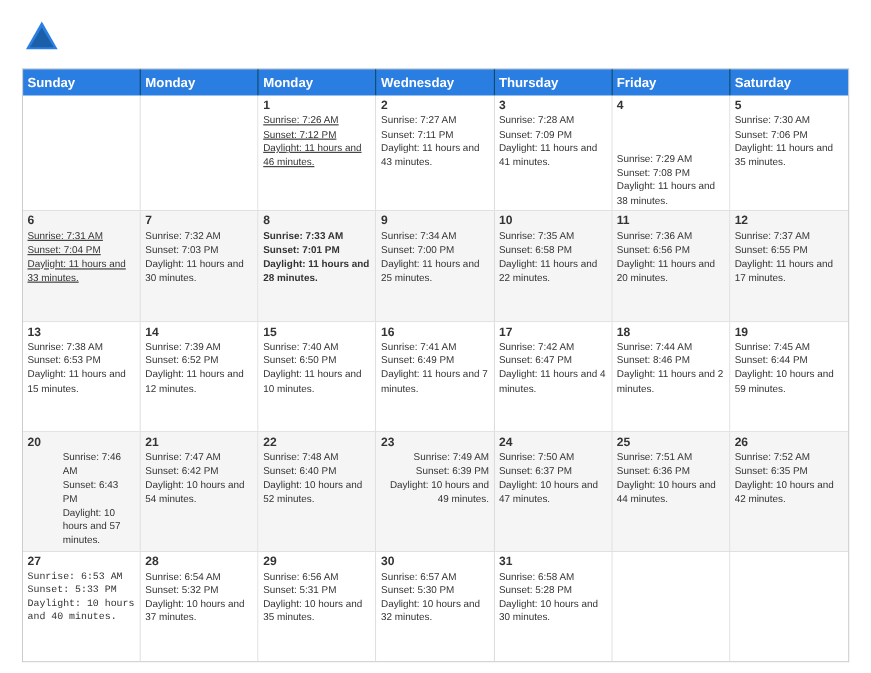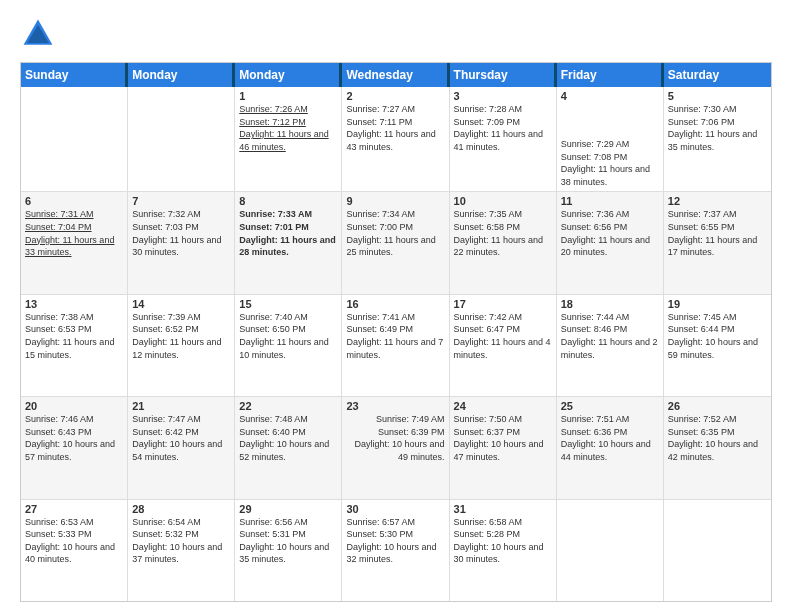--- a/index.html
+++ b/index.html
@@ -69,21 +69,21 @@
       display: grid;
       grid-template-columns: repeat(7, 1fr);
       background: #2a7de1;
     }
     .cal-header-cell {
       color: #fff;
       font-size: 12px;
       font-weight: bold;
       padding: 5px 4px;
       text-align: left;
-      border-right: 3px solid #0c4a6e;
+      border-right: 1px solid #0c4a6e;
     }
     .cal-header-cell:last-child { border-right: none; }
     .cal-body {
       flex: 1;
       display: flex;
       flex-direction: column;
     }
     .cal-row {
       display: grid;
       grid-template-columns: repeat(7, 1fr);
@@ -264,21 +264,21 @@
           <div class="cal-cell">
             <span class="day-num">19</span>
             <div class="cell-text" style="white-space: pre-line;">Sunrise: 7:45 AM
 Sunset: 6:44 PM
 Daylight: 10 hours and 59 minutes.</div>
           </div>
         </div>
         <div class="cal-row">
           <div class="cal-cell alt-row">
             <span class="day-num">20</span>
-            <div class="cell-text" style="white-space: pre-line;">Sunrise: 7:46 AM
+            <div class="cell-text" style="white-space: pre-line; margin-left: 32px;">Sunrise: 7:46 AM
 Sunset: 6:43 PM
 Daylight: 10 hours and 57 minutes.</div>
           </div>
           <div class="cal-cell alt-row">
             <span class="day-num">21</span>
             <div class="cell-text" style="white-space: pre-line;">Sunrise: 7:47 AM
 Sunset: 6:42 PM
 Daylight: 10 hours and 54 minutes.</div>
           </div>
           <div class="cal-cell alt-row">
@@ -308,21 +308,21 @@
           <div class="cal-cell alt-row">
             <span class="day-num">26</span>
             <div class="cell-text" style="white-space: pre-line;">Sunrise: 7:52 AM
 Sunset: 6:35 PM
 Daylight: 10 hours and 42 minutes.</div>
           </div>
         </div>
         <div class="cal-row">
           <div class="cal-cell">
             <span class="day-num">27</span>
-            <div class="cell-text" style="white-space: pre-line;">Sunrise: 6:53 AM
+            <div class="cell-text" style="white-space: pre-line; font-family: Liberation Mono, monospace;">Sunrise: 6:53 AM
 Sunset: 5:33 PM
 Daylight: 10 hours and 40 minutes.</div>
           </div>
           <div class="cal-cell">
             <span class="day-num">28</span>
             <div class="cell-text" style="white-space: pre-line;">Sunrise: 6:54 AM
 Sunset: 5:32 PM
 Daylight: 10 hours and 37 minutes.</div>
           </div>
           <div class="cal-cell">

